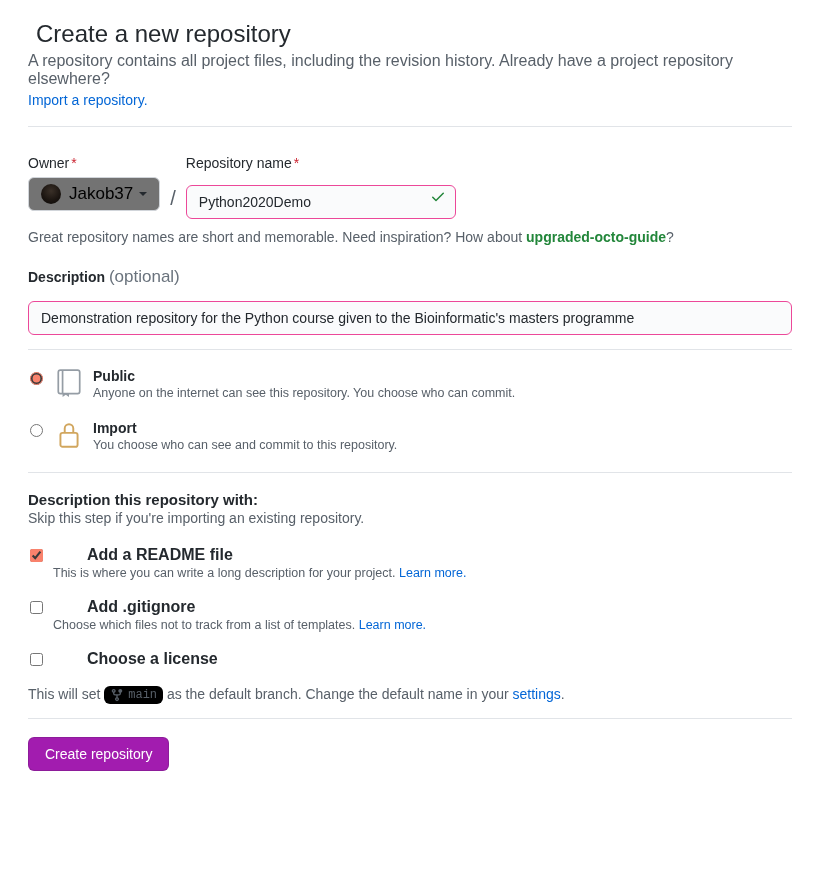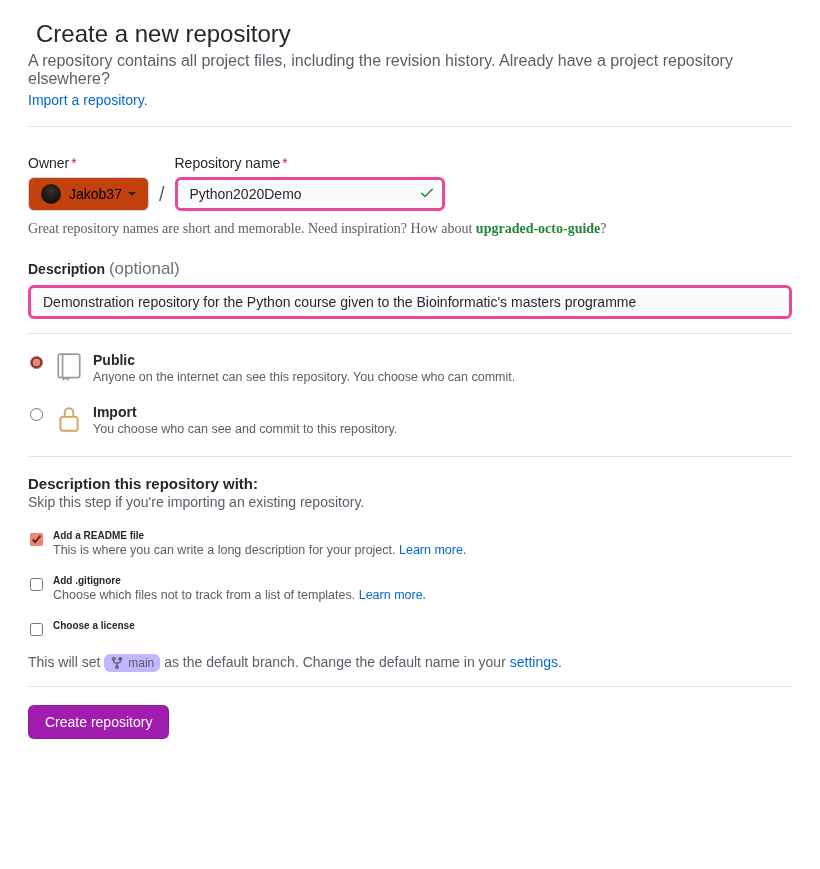--- a/index.html
+++ b/index.html
@@ -43,24 +43,24 @@
   .label {
     font-weight: 400;
     font-size: 14px;
     margin-bottom: 6px;
   }
   .req { color: #cb2431; margin-left: 2px; }
   .owner-btn {
     display: inline-flex;
     align-items: center;
     padding: 6px 12px;
-    background: #c2410c;
+    background: #737373;
     border: 1px solid #d1d5da;
     border-radius: 6px;
-    font-size: 14px;
+    font-size: 17px;
     font-weight: 500;
     cursor: pointer;
     height: 34px;
   }
   .avatar {
     width: 20px; height: 20px;
     border-radius: 50%;
     background: radial-gradient(circle at 50% 35%, #3a3028 0%, #1a1410 60%, #0a0806 100%);
     margin-right: 8px;
   }
@@ -76,39 +76,39 @@
     color: #586069;
     margin: 0 10px;
     align-self: center;
     padding-top: 22px;
   }
   .text-input {
     height: 34px;
     padding: 5px 12px;
     font-size: 14px;
     background: #fafbfc;
-    border: 3px solid #ec4899;
+    border: 1px solid #ec4899;
     border-radius: 6px;
     color: #24292e;
     outline: none;
+    margin-top: 8px;
   }
   .repo-name-wrap { position: relative; }
   .repo-name-input { width: 270px; padding-right: 34px; }
   .check-icon {
     position: absolute;
     right: 10px;
     top: 50%;
     transform: translateY(-50%);
     color: #22863a;
   }
   .hint {
     color: #586069;
     font-size: 14px;
     margin-top: 10px;
-    font-family: Liberation Serif, serif;
   }
   .suggest-link {
     color: #22863a;
     font-weight: 600;
     text-decoration: none;
     cursor: pointer;
   }
   .section-label {
     font-weight: 600;
     margin-top: 22px;
@@ -122,31 +122,31 @@
     margin-bottom: 20px;
   }
   .vis-radio { margin: 4px 12px 0 2px; accent-color: #f9826c; }
   .vis-icon { width: 28px; margin-right: 10px; color: #6a737d; flex-shrink: 0; display:flex; justify-content:center; }
   .vis-title { font-weight: 600; font-size: 14px; }
   .vis-desc { color: #586069; font-size: 12.5px; margin-top: 2px; }
   .init-title { font-weight: 600; font-size: 15px; margin-bottom: 2px; }
   .init-sub { color: #586069; font-size: 14px; margin-bottom: 20px; }
   .check-row { display: flex; align-items: flex-start; margin-bottom: 18px; }
   .check-box { margin: 3px 10px 0 2px; accent-color: #f9826c; }
-  .check-title { font-weight: 600; font-size: 10px; }
+  .check-title { font-weight: 600; font-size: 16px; margin-left: 34px; }
   .check-desc { color: #586069; font-size: 12.5px; margin-top: 2px; }
   .learn-link { color: #0366d6; text-decoration: none; cursor: pointer; }
   .branch-text { color: #586069; font-size: 14px; margin-top: 8px; }
   .branch-badge {
     display: inline-flex;
     align-items: center;
-    background: #c4b5fd;
+    background: #000000;
     border-radius: 6px;
     padding: 2px 6px;
-    font-family: Liberation Sans, sans-serif;
+    font-family: Liberation Mono, monospace;
     font-size: 12px;
     color: #586069;
     vertical-align: middle;
   }
   .branch-badge svg { margin-right: 4px; }
   .settings-link { color: #0366d6; text-decoration: none; cursor: pointer; }
   .create-btn {
     background: #a21caf;
     color: #fff;
     border: 1px solid rgba(27,31,35,0.15);

